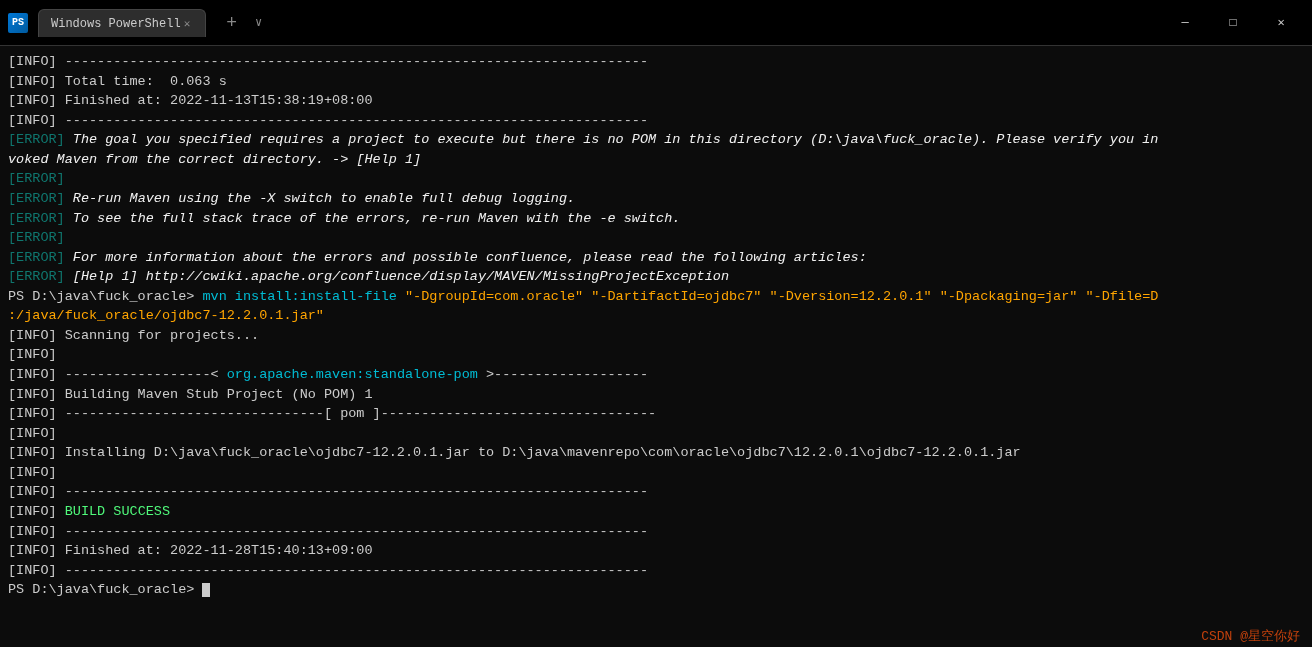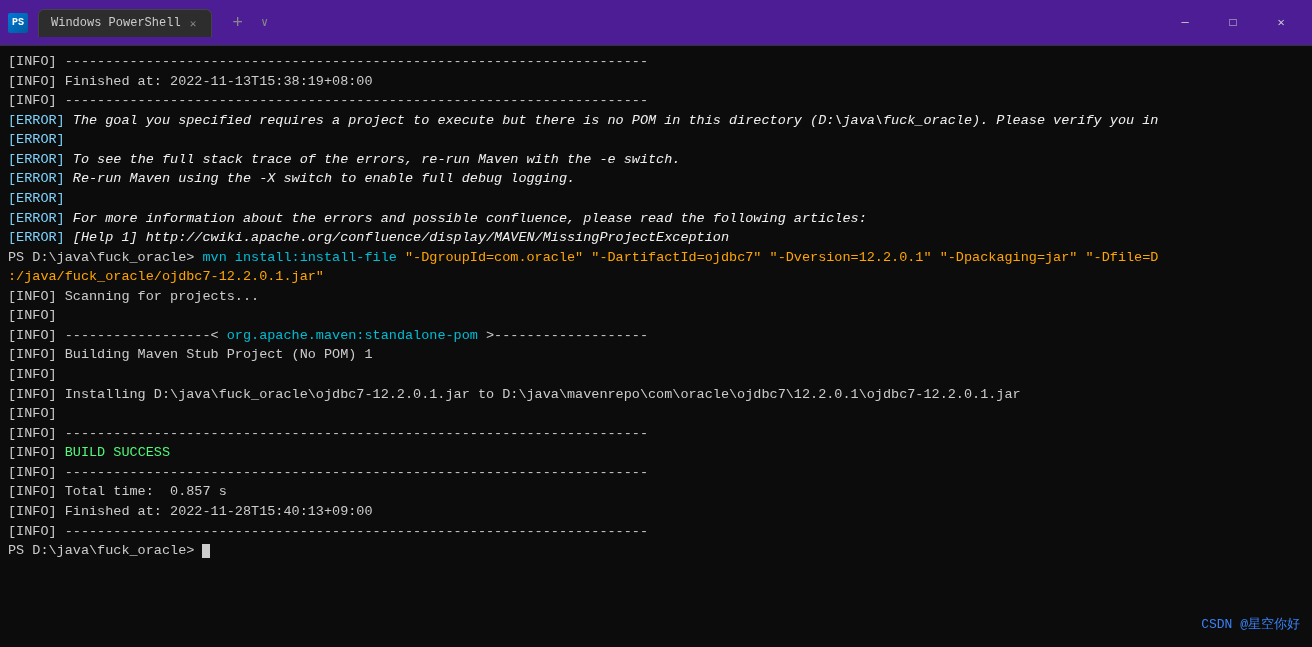--- a/index.html
+++ b/index.html
@@ -7,21 +7,21 @@
       width: 1312px;
       height: 647px;
       background: #1a1a1a;
       font-family: 'Consolas', 'Courier New', monospace;
       overflow: hidden;
     }
 
     
     .titlebar {
       height: 46px;
-      background: #4c1d95;
+      background: #000000;
       display: flex;
       align-items: center;
       padding: 0 8px;
       border-bottom: 1px solid #333;
       position: relative;
     }
     .titlebar-left {
       display: flex;
       align-items: center;
       gap: 4px;
@@ -34,22 +34,21 @@
       display: flex;
       align-items: center;
       justify-content: center;
       font-size: 10px;
       color: white;
       font-weight: bold;
       margin-right: 6px;
     }
     .tab {
       display: flex;
-      align-items: center;
-      gap: 6px;
+      align-items: flex-end;
       background: #2d2d2d;
       border-radius: 6px 6px 0 0;
       padding: 6px 12px;
       font-size: 12px;
       color: #ccc;
       border: 1px solid #444;
       border-bottom: none;
     }
     .tab-close {
       font-size: 11px;
@@ -100,31 +99,31 @@
       height: calc(647px - 46px);
       overflow: hidden;
       position: relative;
     }
     .line {
       white-space: pre;
       display: block;
     }
     .info { color: #cccccc; text-align: center; }
     .cyan { color: #00bcd4; }
-    .red { color: #7dd3fc; }
+    .red { color: #0f766e; }
     .white { color: #f0f0f0; font-style: italic; }
     .prompt { color: #cccccc; margin-top: 8px; }
     .string-param { color: #ffa500; }
     .build-success { color: #50fa7b; }
 
     .watermark {
       position: absolute;
-      bottom: 12px;
+      bottom: 0;
       right: 12px;
-      color: #3b82f6;
+      color: #c2410c;
       font-size: 13px;
     }
 
     .cursor {
       display: inline-block;
       width: 8px;
       height: 14px;
       background: #cccccc;
       vertical-align: text-bottom;
       animation: blink 1s step-end infinite;
@@ -149,40 +148,42 @@
   </div>
   <div class="titlebar-right">
     <div class="win-btn">—</div>
     <div class="win-btn">□</div>
     <div class="win-btn close">✕</div>
   </div>
 </div>
 
 <div class="terminal">
   <span class="line"><span class="info">[INFO] ------------------------------------------------------------------------</span></span>
+  <span class="line"><span class="info">[INFO] Total time:  0.063 s</span></span>
   <span class="line"><span class="info">[INFO] Finished at: 2022-11-13T15:38:19+08:00</span></span>
   <span class="line"><span class="info">[INFO] ------------------------------------------------------------------------</span></span>
   <span class="line"><span class="red">[ERROR]</span><span class="white"> The goal you specified requires a project to execute but there is no POM in this directory (D:\java\fuck_oracle). Please verify you in</span></span>
+  <span class="line"><span class="white">voked Maven from the correct directory. -&gt; [Help 1]</span></span>
   <span class="line"><span class="red">[ERROR]</span></span>
+  <span class="line"><span class="red">[ERROR]</span><span class="white"> Re-run Maven using the -X switch to enable full debug logging.</span></span>
   <span class="line"><span class="red">[ERROR]</span><span class="white"> To see the full stack trace of the errors, re-run Maven with the -e switch.</span></span>
-  <span class="line"><span class="red">[ERROR]</span><span class="white"> Re-run Maven using the -X switch to enable full debug logging.</span></span>
   <span class="line"><span class="red">[ERROR]</span></span>
   <span class="line"><span class="red">[ERROR]</span><span class="white"> For more information about the errors and possible confluence, please read the following articles:</span></span>
   <span class="line"><span class="red">[ERROR]</span><span class="white"> [Help 1] http://cwiki.apache.org/confluence/display/MAVEN/MissingProjectException</span></span>
   <span class="line"><span class="prompt">PS D:\java\fuck_oracle&gt; </span><span class="cyan">mvn install:install-file </span><span class="string-param">"-DgroupId=com.oracle" "-DartifactId=ojdbc7" "-Dversion=12.2.0.1" "-Dpackaging=jar" "-Dfile=D</span></span>
   <span class="line"><span class="string-param">:/java/fuck_oracle/ojdbc7-12.2.0.1.jar"</span></span>
   <span class="line"><span class="info">[INFO] Scanning for projects...</span></span>
   <span class="line"><span class="info">[INFO]</span></span>
   <span class="line"><span class="info">[INFO] ------------------&lt; </span><span class="cyan">org.apache.maven:standalone-pom</span><span class="info"> &gt;-------------------</span></span>
   <span class="line"><span class="info">[INFO] Building Maven Stub Project (No POM) 1</span></span>
+  <span class="line"><span class="info">[INFO] --------------------------------[ pom ]----------------------------------</span></span>
   <span class="line"><span class="info">[INFO]</span></span>
   <span class="line"><span class="info">[INFO] Installing D:\java\fuck_oracle\ojdbc7-12.2.0.1.jar to D:\java\mavenrepo\com\oracle\ojdbc7\12.2.0.1\ojdbc7-12.2.0.1.jar</span></span>
   <span class="line"><span class="info">[INFO]</span></span>
   <span class="line"><span class="info">[INFO] ------------------------------------------------------------------------</span></span>
   <span class="line"><span class="info">[INFO] </span><span class="build-success">BUILD SUCCESS</span></span>
   <span class="line"><span class="info">[INFO] ------------------------------------------------------------------------</span></span>
-  <span class="line"><span class="info">[INFO] Total time:  0.857 s</span></span>
   <span class="line"><span class="info">[INFO] Finished at: 2022-11-28T15:40:13+09:00</span></span>
   <span class="line"><span class="info">[INFO] ------------------------------------------------------------------------</span></span>
   <span class="line"><span class="prompt">PS D:\java\fuck_oracle&gt; </span><span class="cursor"></span></span>
 
   <div class="watermark">CSDN @星空你好</div>
 </div>
 
 </body></html>

